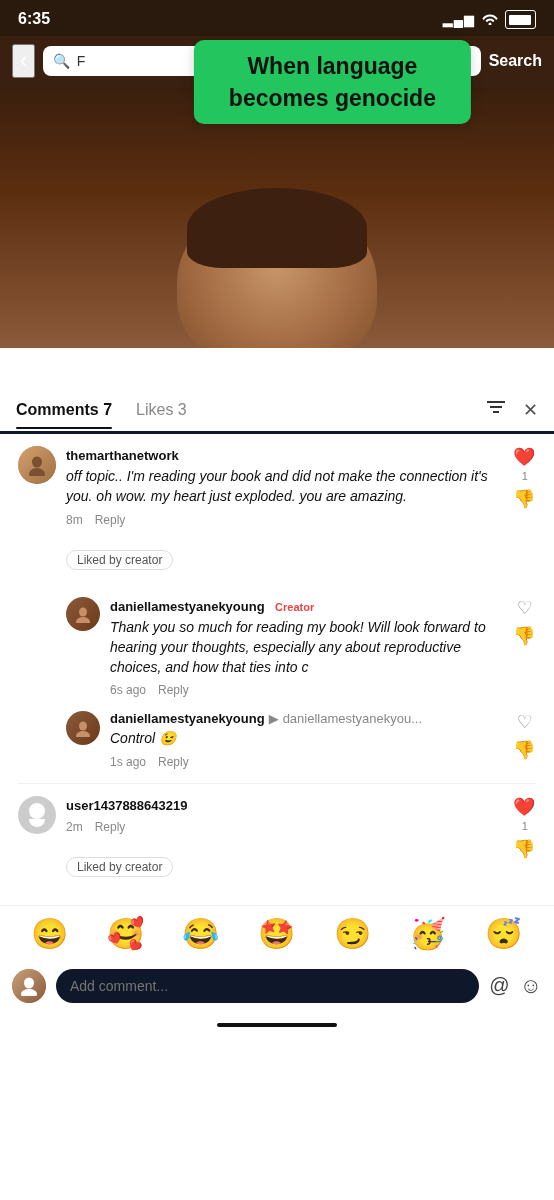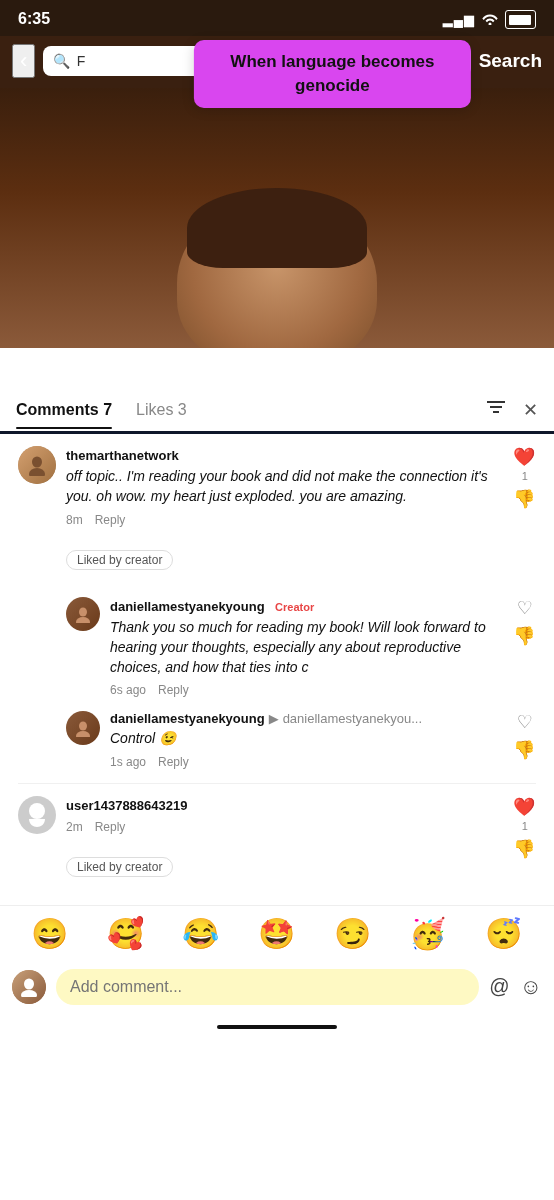--- a/index.html
+++ b/index.html
@@ -61,34 +61,34 @@
     }
     .search-input-text {
       font-size: 14px;
       color: #333;
       flex: 1;
     }
     .search-btn {
       background: none;
       border: none;
       color: #fff;
-      font-size: 19px;
+      font-size: 16px;
       font-weight: 600;
       cursor: pointer;
     }
     .tooltip-box {
       position: absolute;
       top: 4px;
       left: 50%;
       transform: translateX(-30%);
-      background: #d946ef;
+      background: #22c55e;
       border-radius: 10px;
       padding: 10px 18px;
       text-align: center;
-      font-size: 17px;
+      font-size: 23px;
       font-weight: 600;
       color: #111;
       box-shadow: 0 2px 12px rgba(0,0,0,0.15);
       z-index: 10;
       line-height: 1.4;
       min-width: 200px;
     }
 
     
     .video-area {
@@ -327,25 +327,25 @@
     .input-avatar {
       width: 34px;
       height: 34px;
       border-radius: 50%;
       background: linear-gradient(135deg, #c8a07a 0%, #8a5a3a 100%);
       flex-shrink: 0;
       overflow: hidden;
     }
     .comment-input-field {
       flex: 1;
-      background: #fef9c3;
+      background: #0f172a;
       border: none;
       border-radius: 20px;
       padding: 9px 14px;
-      font-size: 16px;
+      font-size: 14px;
       color: #888;
       outline: none;
     }
     .input-icon-at {
       font-size: 20px;
       color: #444;
       cursor: pointer;
     }
     .input-icon-smile {
       font-size: 22px;

